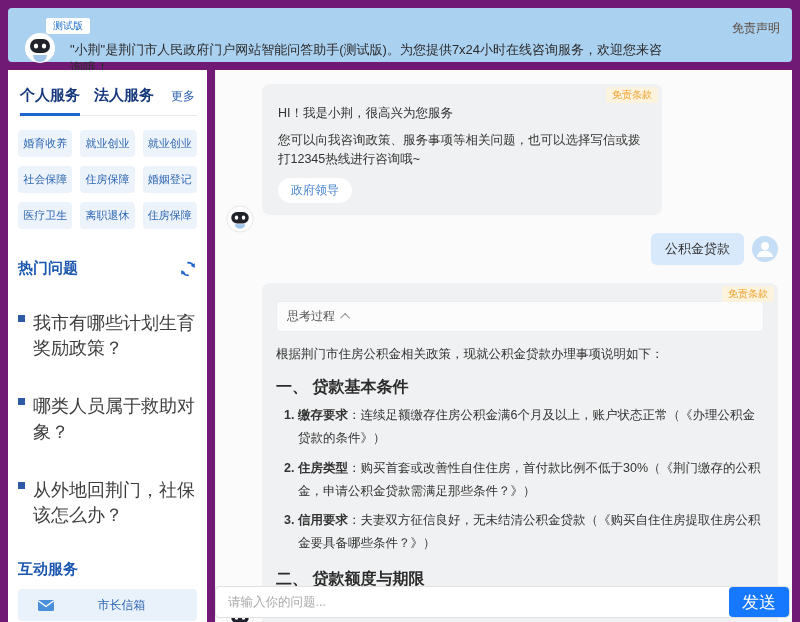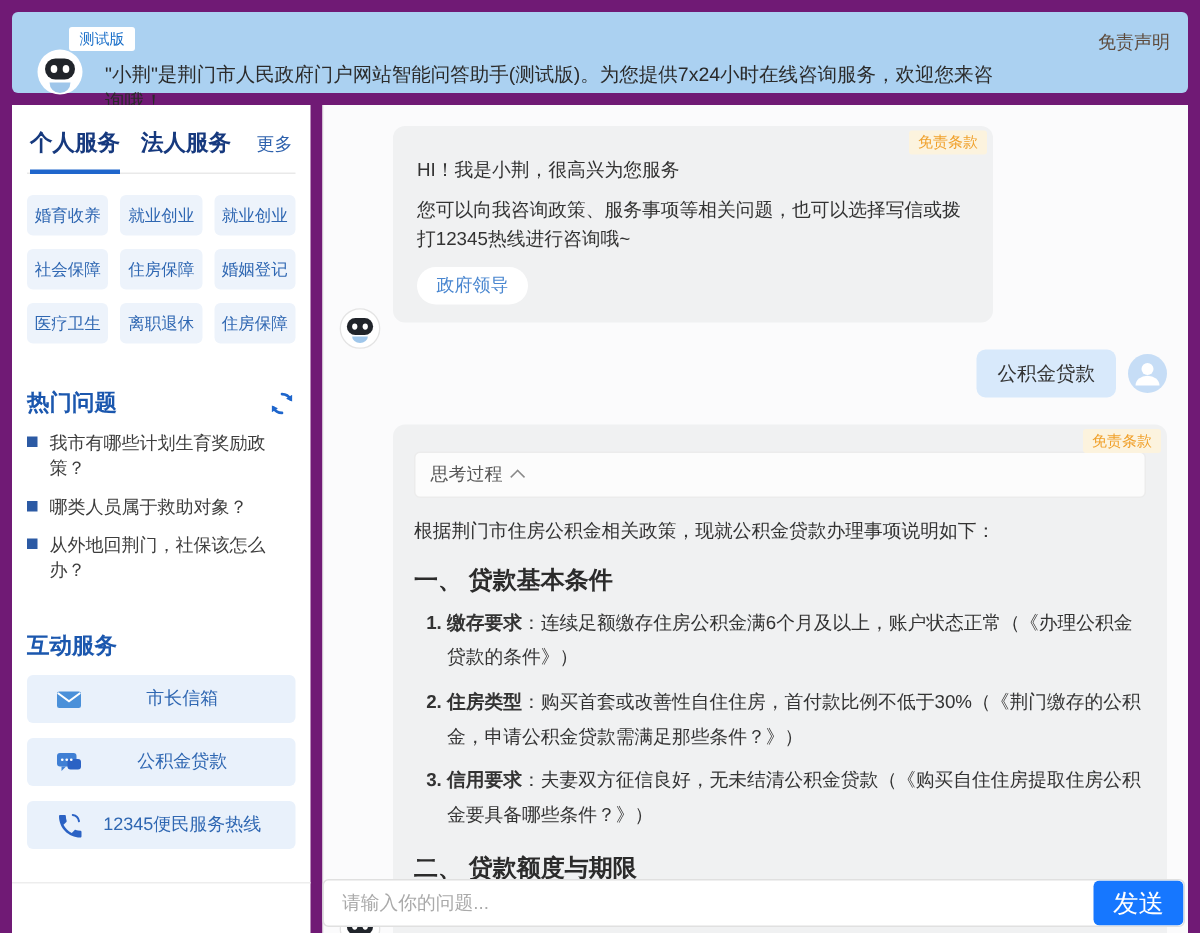--- a/index.html
+++ b/index.html
@@ -24,22 +24,22 @@
   .tab-more { margin-left:auto; font-size:12px; color:#2f62ad; cursor:pointer; }
   .tab-line { height:1px; background:#e9e9e9; margin-top:-1px; }
   .svc-grid { display:grid; grid-template-columns:repeat(3,1fr); gap:9px 8px; margin-top:14px; }
   .svc-btn { background:#edf3fb; color:#2f67b2; font-size:11px; text-align:center;
              padding:6px 0; border-radius:4px; cursor:pointer; white-space:nowrap; }
 
   .hot-header { display:flex; align-items:center; justify-content:space-between; margin-top:30px; }
   .hot-title, .interact-title { font-size:15px; font-weight:bold; color:#1b57ae; }
   .refresh { width:18px; height:18px; cursor:pointer; }
   .hot-list { list-style:none; margin-top:6px; }
-  .hot-list li { display:flex; align-items:flex-start; gap:8px; font-size:12px; color:#3d3d3d;
-                 margin-top:9px; cursor:pointer; line-height:1.4; }
+  .hot-list li { display:flex; align-items:flex-start; gap:8px; font-size:18px; color:#3d3d3d;
+                 margin-top:33px; cursor:pointer; line-height:1.4; }
   .sq { flex:0 0 7px; width:7px; height:7px; background:#2c5aa4; margin-top:4px; }
 
   .interact-title { display:block; margin-top:32px; }
   .interact-row { display:flex; align-items:center; background:#e9f1fb; border-radius:4px;
                   height:32px; margin-top:10px; padding:0 10px; cursor:pointer; }
   .interact-row .ic { width:20px; height:20px; margin-left:8px; }
   .interact-row span.lbl { flex:1; text-align:center; font-size:12px; color:#2f67b2; }
 
   .side-divider { height:1px; background:#ededed; margin:22px -10px 0 -10px; }
 

